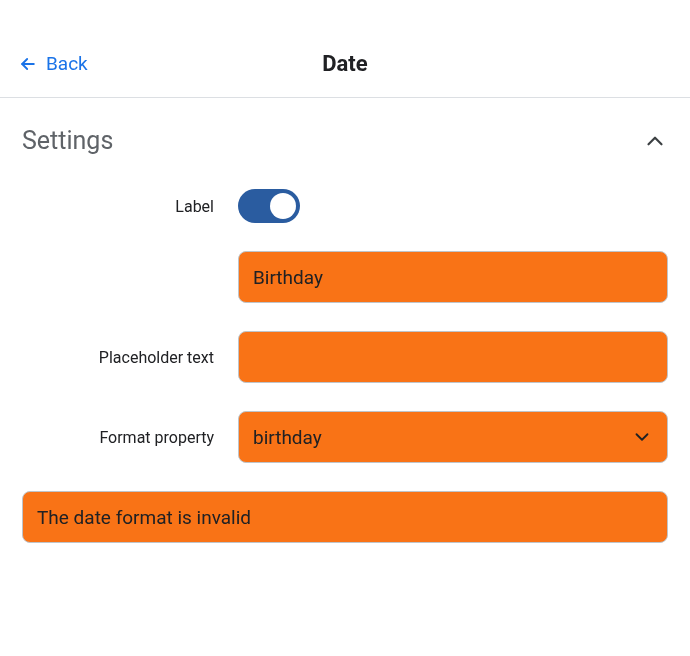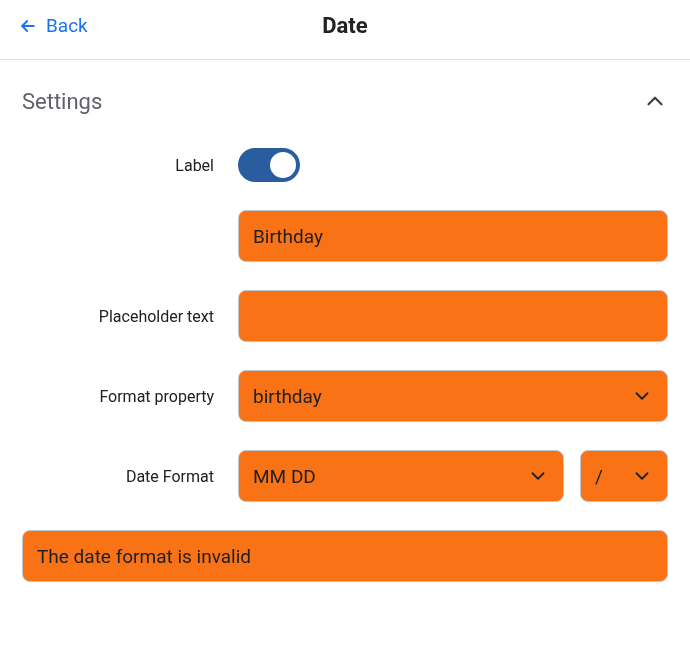--- a/index.html
+++ b/index.html
@@ -8,20 +8,21 @@
       width: 690px;
       height: 656px;
       background: #fff;
       color: #202124;
     }
     .header {
       display: flex;
       align-items: center;
       padding: 14px 18px 22px 18px;
       position: relative;
+      margin-top: 38px;
     }
     .back-btn {
       display: flex;
       align-items: center;
       gap: 8px;
       color: #1a73e8;
       font-size: 19px;
       cursor: pointer;
     }
     .back-btn svg { width: 20px; height: 20px; }
@@ -33,21 +34,21 @@
       font-weight: 700;
     }
     .divider { border-top: 1px solid #dcdfe3; }
     .section-header {
       display: flex;
       justify-content: space-between;
       align-items: center;
       padding: 28px 22px 10px 22px;
     }
     .section-title {
-      font-size: 22px;
+      font-size: 25px;
       color: #5f6368;
       font-weight: 400;
     }
     .chev { width: 26px; height: 26px; color: #3c4043; }
     .rows { padding: 24px 22px 0 22px; }
     .row {
       display: flex;
       align-items: center;
       margin-bottom: 28px;
     }
@@ -163,37 +164,20 @@
     <div class="row-control">
       <div class="select">
         <span>birthday</span>
         <svg class="chevsm" viewBox="0 0 24 24" fill="none" stroke="currentColor" stroke-width="2" stroke-linecap="round" stroke-linejoin="round">
             <polyline points="6 9 12 15 18 9"></polyline>
           </svg>
       </div>
     </div>
   </div>
 
-  <div class="row">
-    <div class="row-label">Date Format</div>
-    <div class="row-control">
-      <div class="select">
-        <span>MM DD</span>
-        <svg class="chevsm" viewBox="0 0 24 24" fill="none" stroke="currentColor" stroke-width="2" stroke-linecap="round" stroke-linejoin="round">
-            <polyline points="6 9 12 15 18 9"></polyline>
-          </svg>
-      </div>
-      <div class="select select-small">
-        <span>/</span>
-        <svg class="chevsm" viewBox="0 0 24 24" fill="none" stroke="currentColor" stroke-width="2" stroke-linecap="round" stroke-linejoin="round">
-            <polyline points="6 9 12 15 18 9"></polyline>
-          </svg>
-      </div>
-    </div>
-  </div>
 
 
   <div class="row">
     <div class="row-control">
       <input class="text-input" type="text" value="The date format is invalid" style="">
     </div>
   </div>
 
 </div>
 

